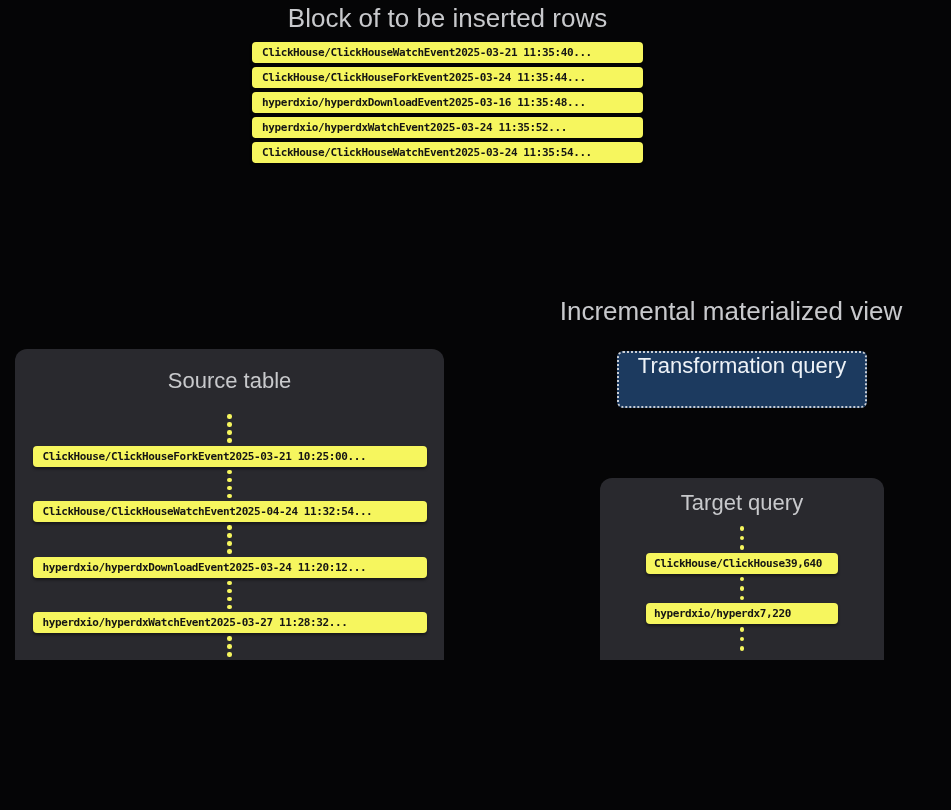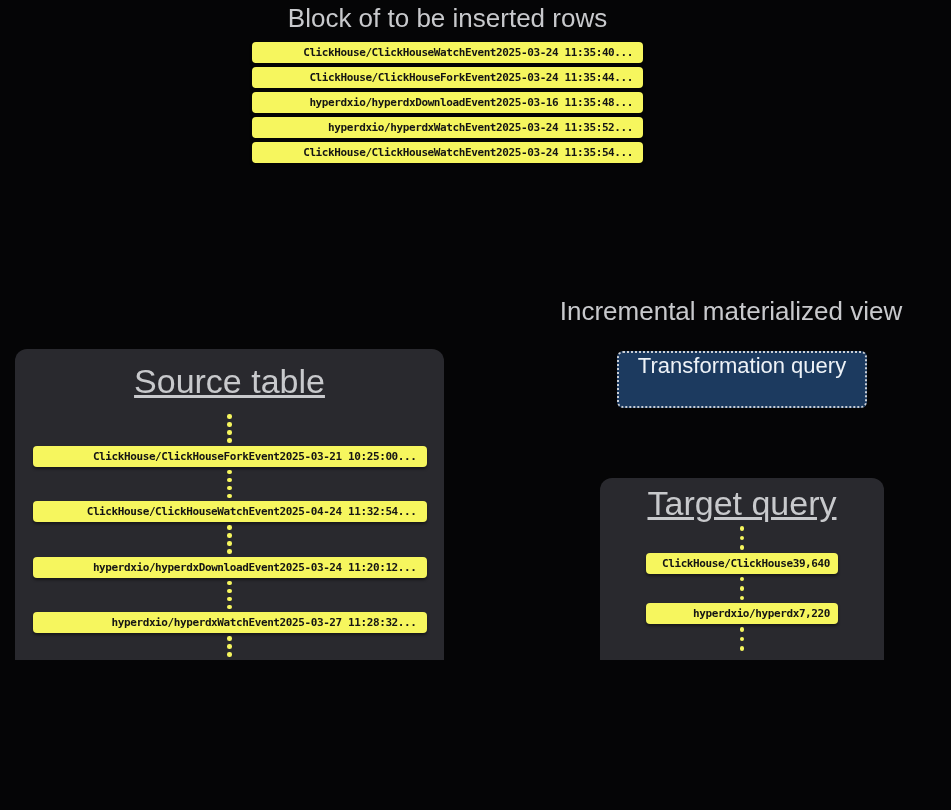--- a/index.html
+++ b/index.html
@@ -16,21 +16,21 @@
     position:relative;width:951px;height:660px;background:var(--bg);
     overflow:hidden;font-family:"Liberation Sans",sans-serif;
   }
   .big-title{
     color:var(--title);font-size:26px;font-weight:400;line-height:30px;
     text-align:center;white-space:nowrap;
   }
   
   .mono-row{
     background:var(--yellow);border-radius:4px;height:21px;width:100%;
-    display:flex;align-items:center;justify-content:flex-end;
+    display:flex;align-items:center;justify-content:flex-start;
     padding:0 10px;
     font-family:"DejaVu Sans Mono",monospace;font-weight:bold;
     font-size:11px;letter-spacing:-0.4px;color:var(--rowtext);
     white-space:nowrap;
     box-shadow:0 2px 3px rgba(0,0,0,0.45);
   }
   .mono-row span{display:block}
   
   #insert-title{position:absolute;left:252px;top:3px;width:391px;}
   #insert-rows{
@@ -38,22 +38,22 @@
     display:flex;flex-direction:column;gap:4px;
   }
   
   .panel{
     position:absolute;background:var(--panel);border-radius:12px;
     display:flex;flex-direction:column;align-items:center;
   }
   #source-panel{left:15px;top:349px;width:429px;height:334px;}
   #target-panel{left:600px;top:478px;width:284px;height:204px;}
   .panel-title{
-    color:var(--title);font-size:34px;font-weight:400;line-height:30px;
-    text-align:left;white-space:nowrap;text-decoration:underline;
+    color:var(--title);font-size:22px;font-weight:400;line-height:30px;
+    text-align:left;white-space:nowrap;
   }
   #source-panel .panel-title{margin-top:17px;}
   #target-panel .panel-title{margin-top:10px;}
   .srow{width:394px;}
   .trow{width:192px;padding:0 8px;}
   
   .dots{display:flex;flex-direction:column;align-items:center;gap:3.5px;margin:3px 0;}
   .dots i{width:4.5px;height:4.5px;border-radius:50%;background:var(--yellow);}
   #source-panel .dots.first{margin-top:18px;}
   #target-panel .dots{gap:5px;}
@@ -72,21 +72,21 @@
 <body>
 
 <div id="stage">
 
   <div id="insert-title" class="big-title">Block of to be inserted rows</div>
 
   <div id="insert-rows">
     <div class="mono-row">
       <span>ClickHouse/ClickHouse</span>
       <span>WatchEvent</span>
-      <span>2025-03-24 11:35:40</span>
+      <span>2025-03-21 11:35:40</span>
       <span>...</span>
     </div>
     <div class="mono-row">
       <span>ClickHouse/ClickHouse</span>
       <span>ForkEvent</span>
       <span>2025-03-24 11:35:44</span>
       <span>...</span>
     </div>
     <div class="mono-row">
       <span>hyperdxio/hyperdx</span>

